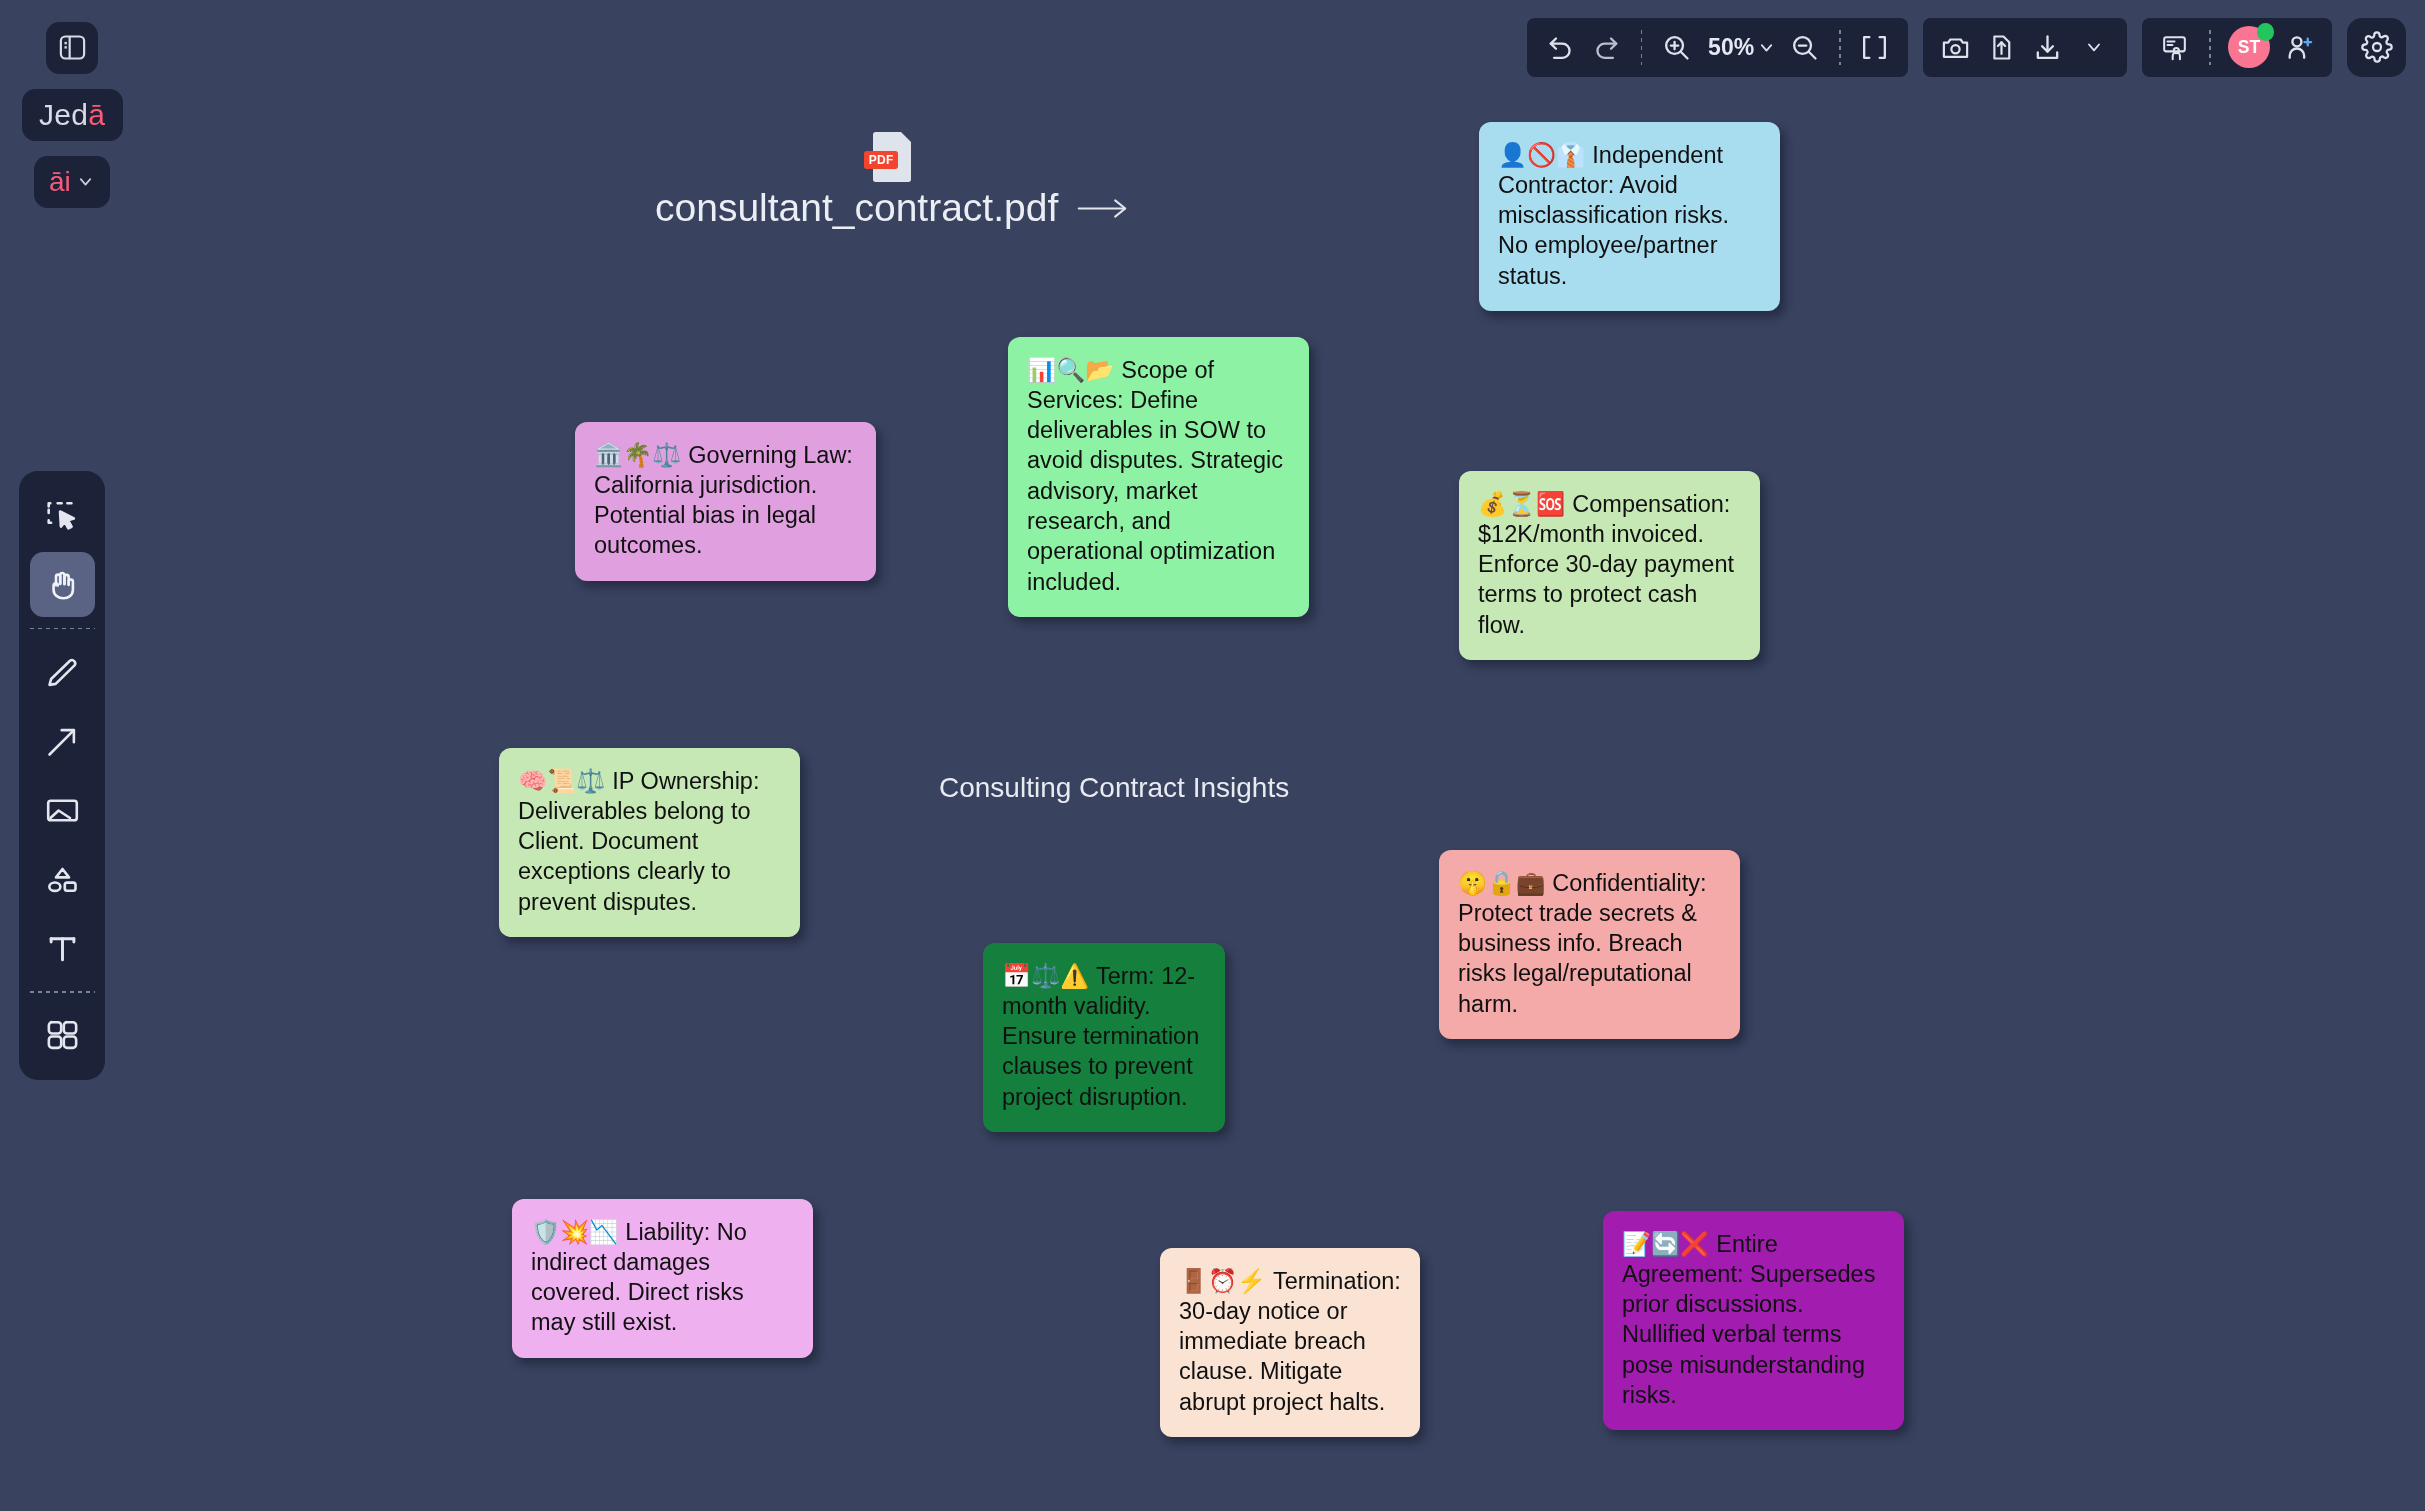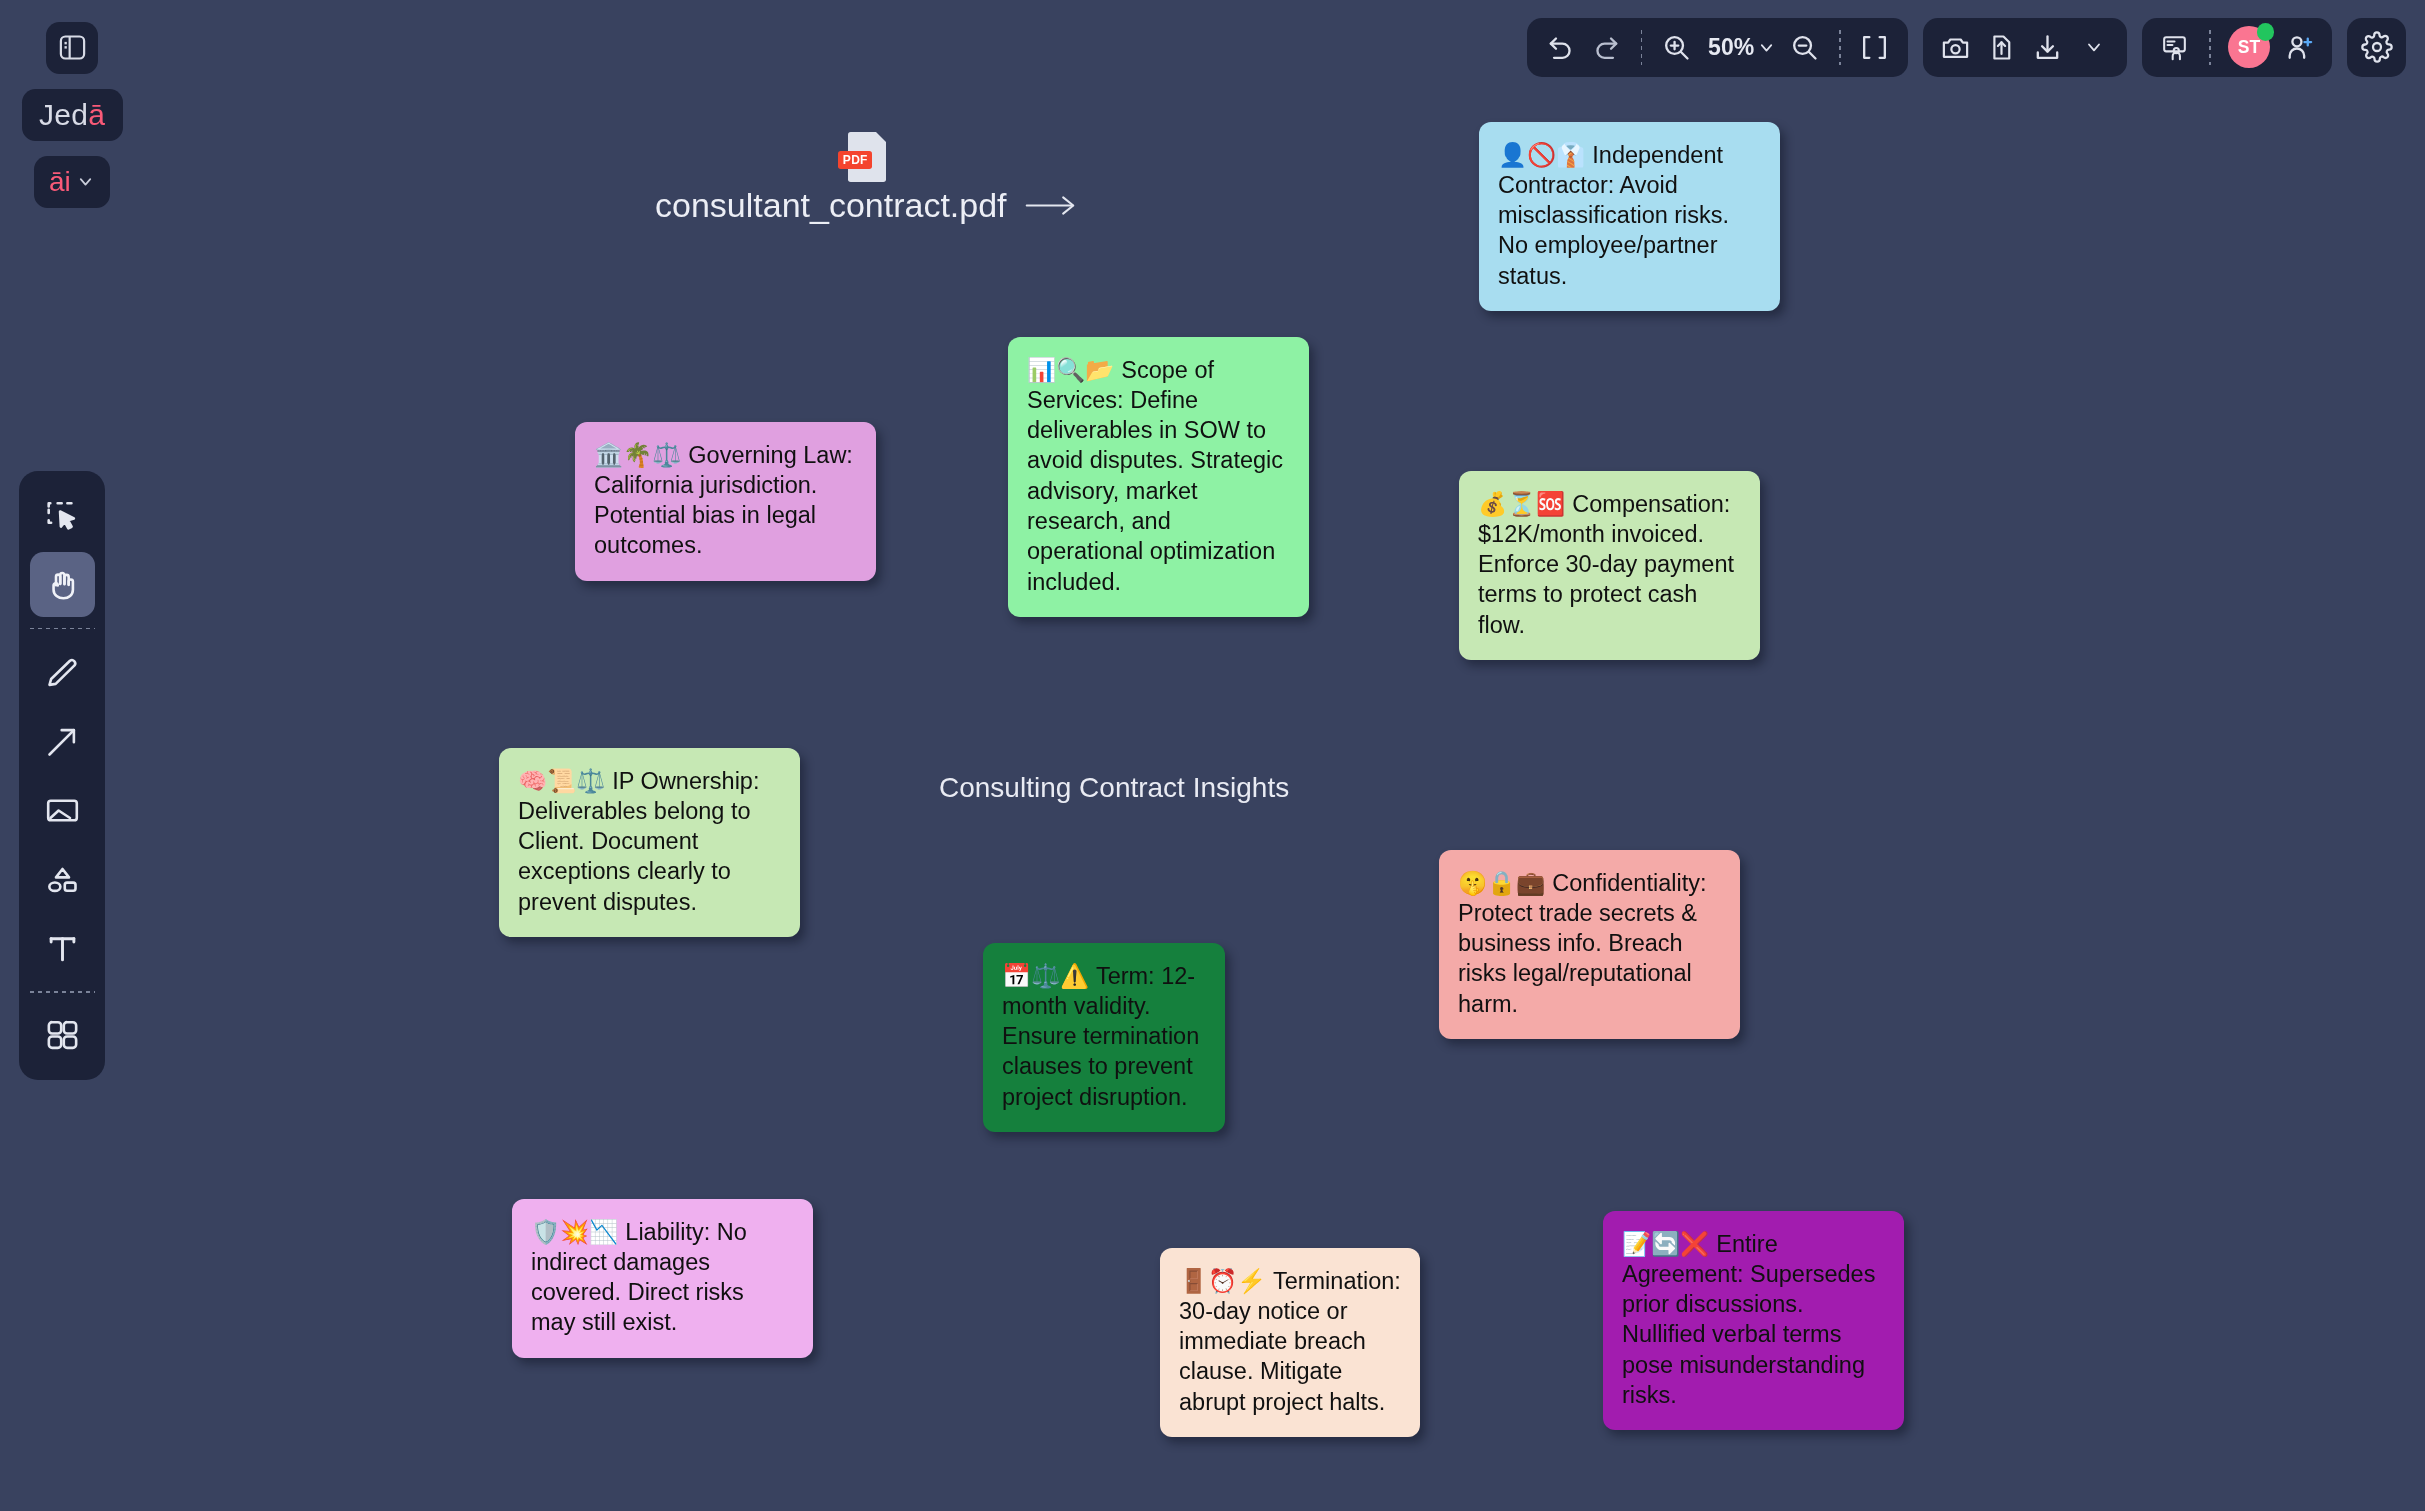--- a/index.html
+++ b/index.html
@@ -48,21 +48,21 @@
   }
   .ai-text { font-size: 28px; font-weight: 500; color: #fa5a78; line-height: 1; }
 
   
   .tr-cluster {
     position: absolute; top: 17.5px; right: 20px;
     display: flex; align-items: center; gap: 15px;
     z-index: 40;
   }
   .tbar {
-    height: 59px; border-radius: 15px; background: #1c2238;
+    height: 59px; border-radius: 8px; background: #1c2238;
     display: flex; align-items: center; padding: 16px 12px; gap: 4px;
   }
   .tbtn {
     min-width: 42px; height: 42px; border-radius: 8px;
     display: flex; align-items: center; justify-content: center;
     cursor: pointer; padding: 0 4px;
   }
   .vdiv {
     width: 1.3px; height: 35px; margin: 0 9.4px;
     background-image: linear-gradient(#7b8399 55%, transparent 0);
@@ -112,21 +112,21 @@
   .pdf-fold {
     position: absolute; top: 0; right: 0;
     border-top: 10.8px solid #39425f; border-left: 10.8px solid transparent;
   }
   .pdf-badge {
     position: absolute; left: -9.4px; top: 19px;
     background: #f4442e; color: #fff; font-size: 12px; font-weight: 700;
     border-radius: 2.7px; padding: 2px 4.7px; letter-spacing: 0.3px;
   }
   .doc-row { display: flex; align-items: center; gap: 17.5px; }
-  .doc-title { font-size: 34px; color: #eceef5; white-space: nowrap; }
+  .doc-title { font-size: 39px; color: #eceef5; white-space: nowrap; }
   .arrow-line { display: flex; align-items: center; }
 
   .board-title {
     position: absolute; font-size: 28px; color: #e9ebf3; white-space: nowrap;
   }
 
   .note {
     position: absolute;
     border-radius: 12px;
     padding: 17.5px 19px 20px 19px;

